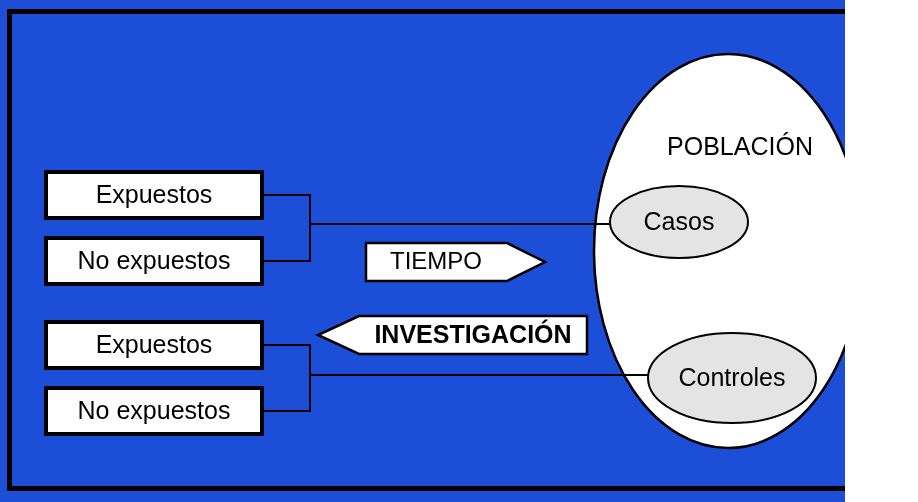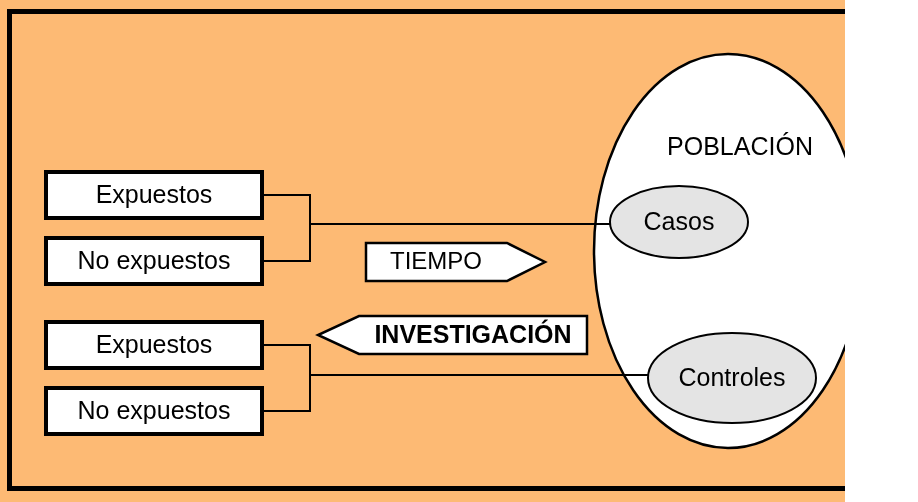--- a/index.html
+++ b/index.html
@@ -7,21 +7,21 @@
     padding: 0;
     background: #ffffff;
   }
   body {
     font-family: "Liberation Sans", sans-serif;
   }
   #canvas {
     position: relative;
     width: 845px;
     height: 502px;
-    background: #fdba74;
+    background: #1d4ed8;
     overflow: hidden;
   }
   #diagram-svg {
     position: absolute;
     left: 0;
     top: 0;
   }
   .shape-label {
     font-family: "Liberation Sans", sans-serif;
     fill: #000000;

